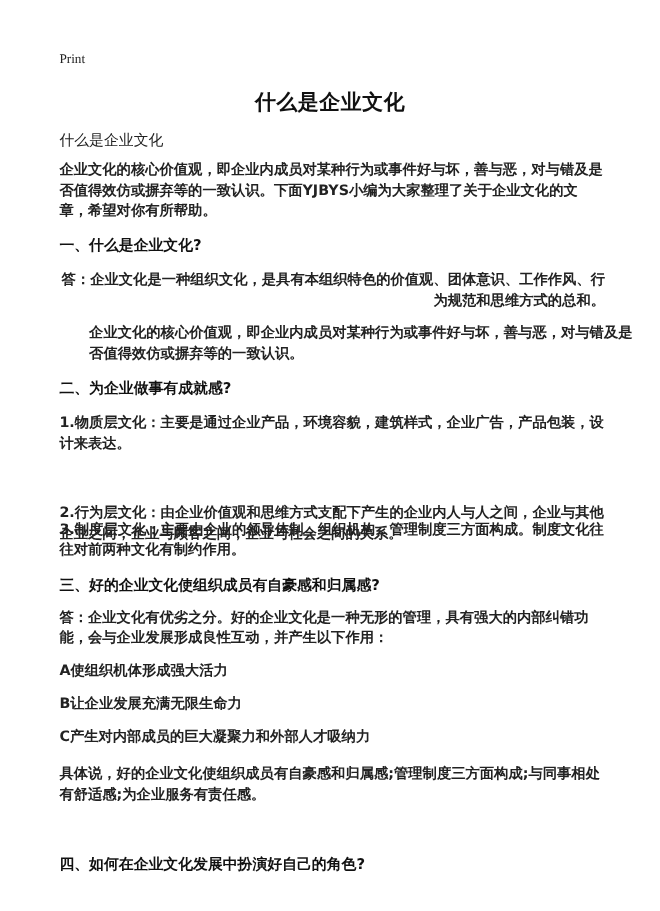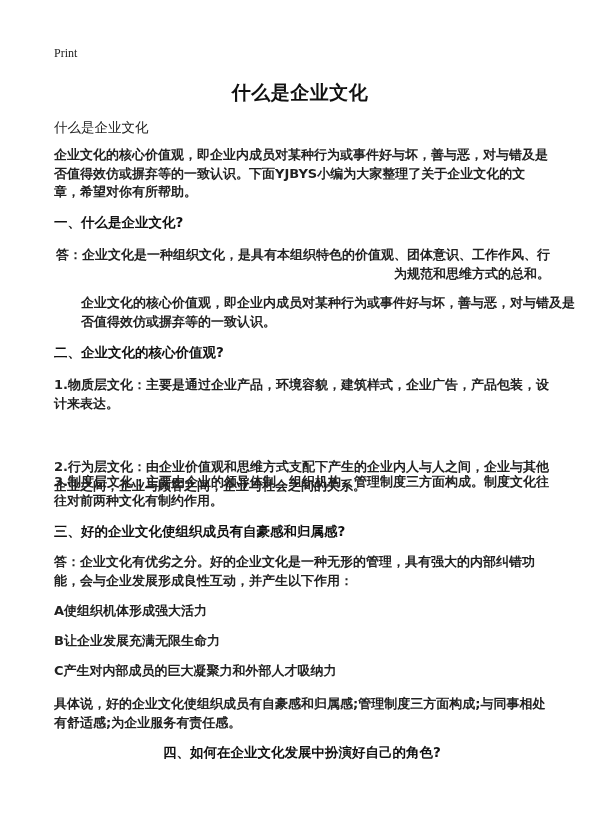--- a/index.html
+++ b/index.html
@@ -21,25 +21,25 @@
 <div class="print">Print</div>
 <div class="title">什么是企业文化</div>
 <div class="subtitle">什么是企业文化</div>
 
 <div class="block" style="top:146px;">企业文化的核心价值观，即企业内成员对某种行为或事件好与坏，善与恶，对与错及是否值得效仿或摒弃等的一致认识。下面YJBYS小编为大家整理了关于企业文化的文章，希望对你有所帮助。</div>
 
 <div class="heading" style="top:214px;">一、什么是企业文化?</div>
 <div class="block" style="top:246px;text-align:right;">答：企业文化是一种组织文化，是具有本组织特色的价值观、团体意识、工作作风、行为规范和思维方式的总和。</div>
 <div class="block" style="top:294px;margin-left:27px;">企业文化的核心价值观，即企业内成员对某种行为或事件好与坏，善与恶，对与错及是否值得效仿或摒弃等的一致认识。</div>
 
-<div class="heading" style="top:344px;">二、企业文化的核心价值观?</div>
+<div class="heading" style="top:344px;">二、为企业做事有成就感?</div>
 <div class="block" style="top:376px;">1.物质层文化：主要是通过企业产品，环境容貌，建筑样式，企业广告，产品包装，设计来表达。</div>
 <div class="block" style="top:425px;margin-top:33px;">2.行为层文化：由企业价值观和思维方式支配下产生的企业内人与人之间，企业与其他企业之间，企业与顾客之间，企业与社会之间的关系。</div>
 <div class="block" style="top:473px;">3.制度层文化：主要由企业的领导体制，组织机构，管理制度三方面构成。制度文化往往对前两种文化有制约作用。</div>
 
 <div class="heading" style="top:523px;">三、好的企业文化使组织成员有自豪感和归属感?</div>
 <div class="block" style="top:553px;">答：企业文化有优劣之分。好的企业文化是一种无形的管理，具有强大的内部纠错功能，会与企业发展形成良性互动，并产生以下作用：</div>
 <div class="block" style="top:602px;">A使组织机体形成强大活力</div>
 <div class="block" style="top:632px;">B让企业发展充满无限生命力</div>
 <div class="block" style="top:662px;">C产生对内部成员的巨大凝聚力和外部人才吸纳力</div>
 <div class="block" style="top:695px;">具体说，好的企业文化使组织成员有自豪感和归属感;管理制度三方面构成;与同事相处有舒适感;为企业服务有责任感。</div>
 
-<div class="heading" style="top:744px;text-align:center;">四、如何在企业文化发展中扮演好自己的角色?</div>
+<div class="heading" style="top:777px;">四、如何在企业文化发展中扮演好自己的角色?</div>
 
 </body></html>

